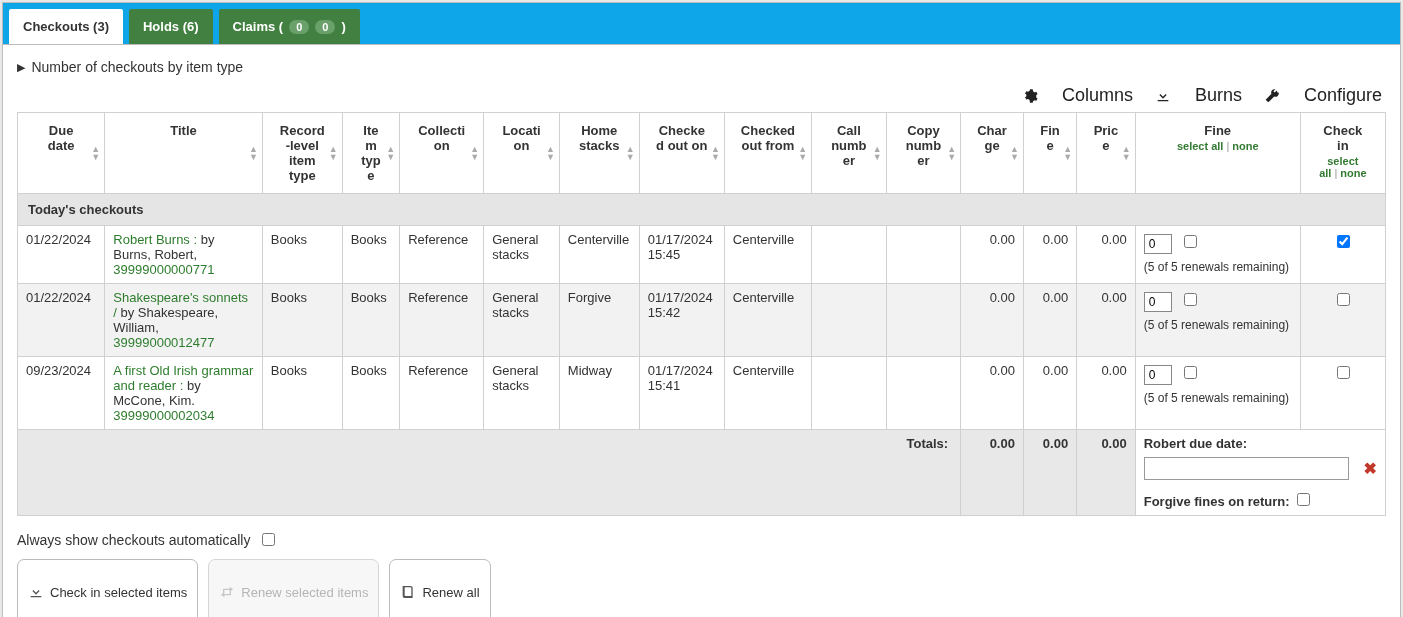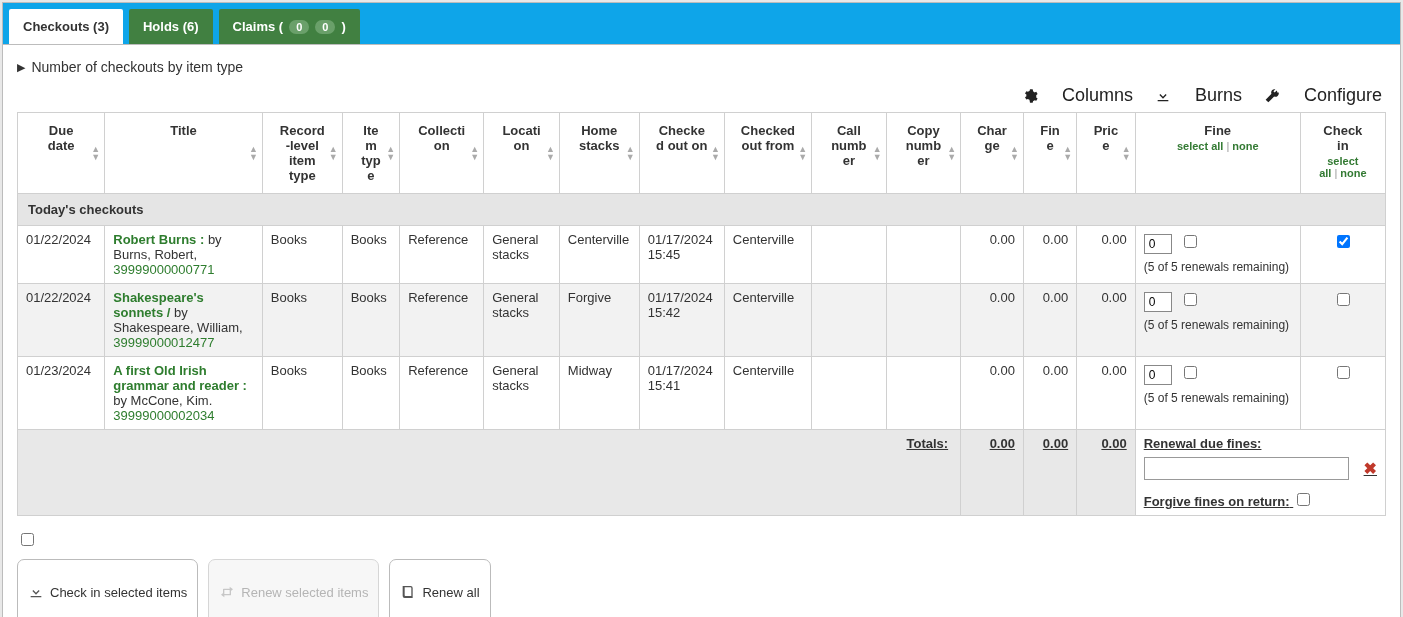--- a/index.html
+++ b/index.html
@@ -81,33 +81,33 @@
   .selall a { color: #337a33; text-decoration: none; font-weight: bold; cursor: pointer; }
   .selall .sep { color: #999; padding: 0 3px; }
 
   tr.group td {
     background: #e5e5e5;
     font-weight: bold;
     padding: 8px 10px;
   }
   tr.row-alt td { background: #f2f2f2; }
 
-  .title-link { color: #2e7d2e; font-weight: bold; text-decoration: none; cursor: pointer; text-align: right; }
+  .title-link { color: #2e7d2e; font-weight: normal; text-decoration: none; cursor: pointer; text-align: right; }
   .barcode { color: #2e7d2e; text-decoration: none; cursor: pointer; margin-top: 20px; }
 
   td.num { text-align: right; }
 
   .renew-cell { }
   .renew-cell input[type=text] {
     width: 28px; border: 1px solid #888; padding: 2px 4px; margin-right: 8px;
     font-size: 12px;
   }
   .renew-hint { font-size: 12px; color: #333; margin-top: 6px; }
 
-  tr.totals td { background: #e8e8e8; font-weight: bold; text-decoration: underline; }
+  tr.totals td { background: #e8e8e8; font-weight: bold; }
   tr.totals td.lbl { text-align: right; padding-right: 12px; }
 
   .renewal-box { font-size: 13px; color: #333; background: #fff; }
   .renewal-box .date-row { display:flex; align-items:center; gap:6px; margin: 6px 0 10px 0;}
   .renewal-box input.dt {
     flex: 1; border: 1px solid #999; padding: 3px 4px 3px 22px;
     background:
       linear-gradient(#fff,#fff) padding-box,
       #fff;
     position: relative;
@@ -291,21 +291,21 @@
             <td>Centerville</td>
             <td></td>
             <td></td>
             <td class="num">0.00</td>
             <td class="num">0.00</td>
             <td class="num">0.00</td>
             <td class="renew-cell"><input type="text" value="0" style=""><input type="checkbox" style=""><div class="renew-hint">(5 of 5 renewals remaining)</div></td>
             <td class="center"><input type="checkbox" style=""></td>
           </tr>
           <tr>
-            <td>01/23/2024</td>
+            <td>09/23/2024</td>
             <td><a class="title-link">A first Old Irish grammar and reader :</a><span> by McCone, Kim.</span><br><a class="barcode">39999000002034</a></td>
             <td>Books</td>
             <td>Books</td>
             <td>Reference</td>
             <td>General stacks</td>
             <td>Midway</td>
             <td>01/17/2024 15:41</td>
             <td>Centerville</td>
             <td></td>
             <td></td>
@@ -317,40 +317,41 @@
           </tr>
         </tbody>
       <tfoot>
         <tr class="totals">
           <td colspan="11" class="lbl" style="border-left:1px solid #d0d0d0">Totals:</td>
           <td class="num">0.00</td>
           <td class="num">0.00</td>
           <td class="num">0.00</td>
           <td colspan="2" style="background:#fff">
             <div class="renewal-box">
-              <div>Renewal due fines:</div>
+              <div>Robert due date:</div>
               <div class="date-row">
                 <div class="date-wrap">
                   <span class="cal-icon">📅</span>
                   <input class="dt" type="text" style="">
                 </div>
                 <span class="clear-x">✖</span>
               </div>
               <div>
                 <span>Forgive fines on return:</span>
                 <input type="checkbox" style="">
               </div>
             </div>
           </td>
         </tr>
       </tfoot>
     </table>
 
     <div class="footer-opts">
       <div class="line1">
+        <span>Always show checkouts automatically</span>
         <input type="checkbox" style="">
       </div>
       <div class="btnrow">
         <button class="btn">
           <span class="ic">
               <svg viewBox="0 0 24 24">
                 <path fill="#555" d="M12 3v10l4-4 1.4 1.4L12 16 6.6 10.4 8 9l4 4V3zM4 18h16v2H4z"></path>
               </svg>
             </span>
           <span>Check in selected items</span>

